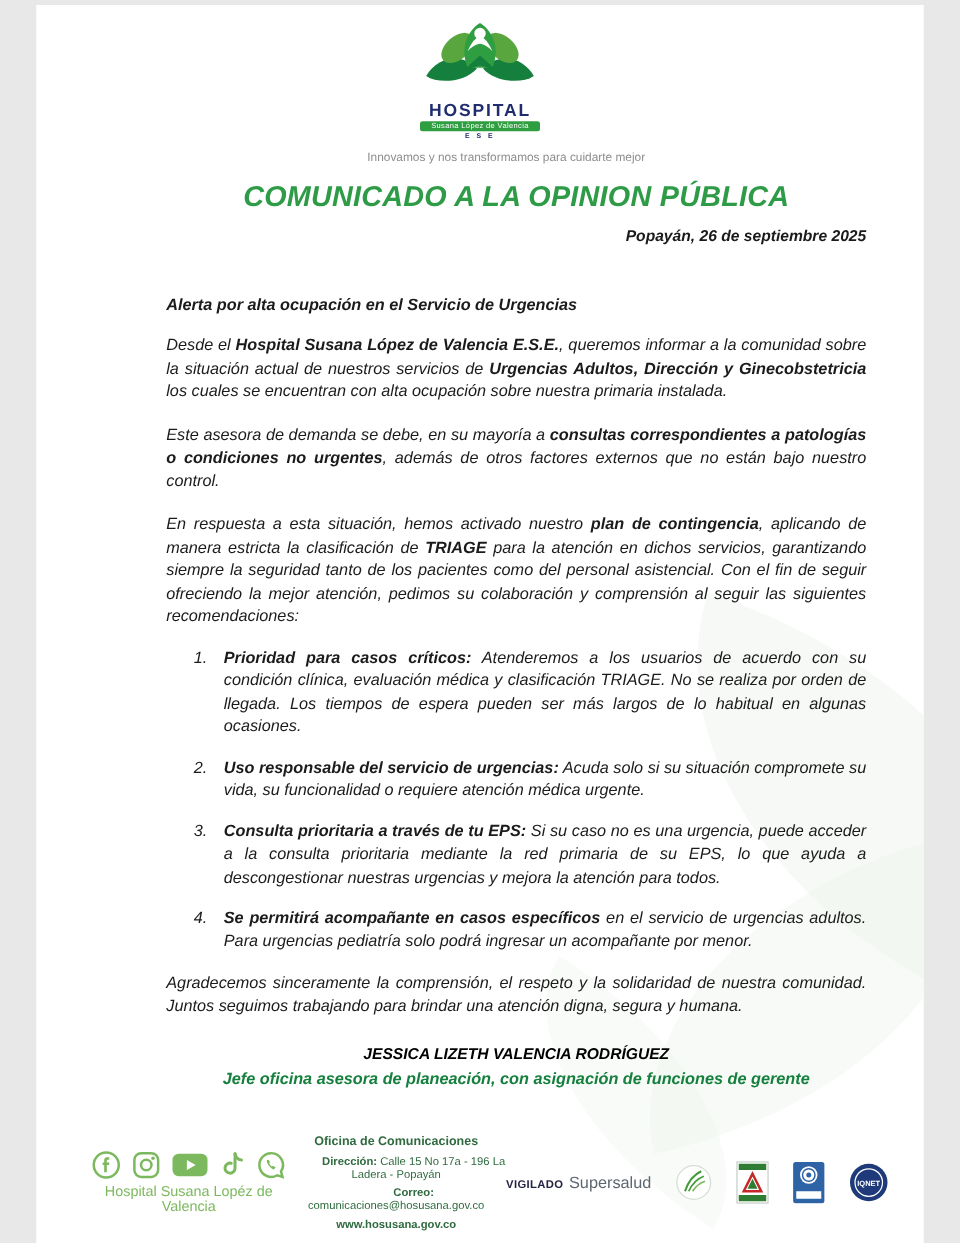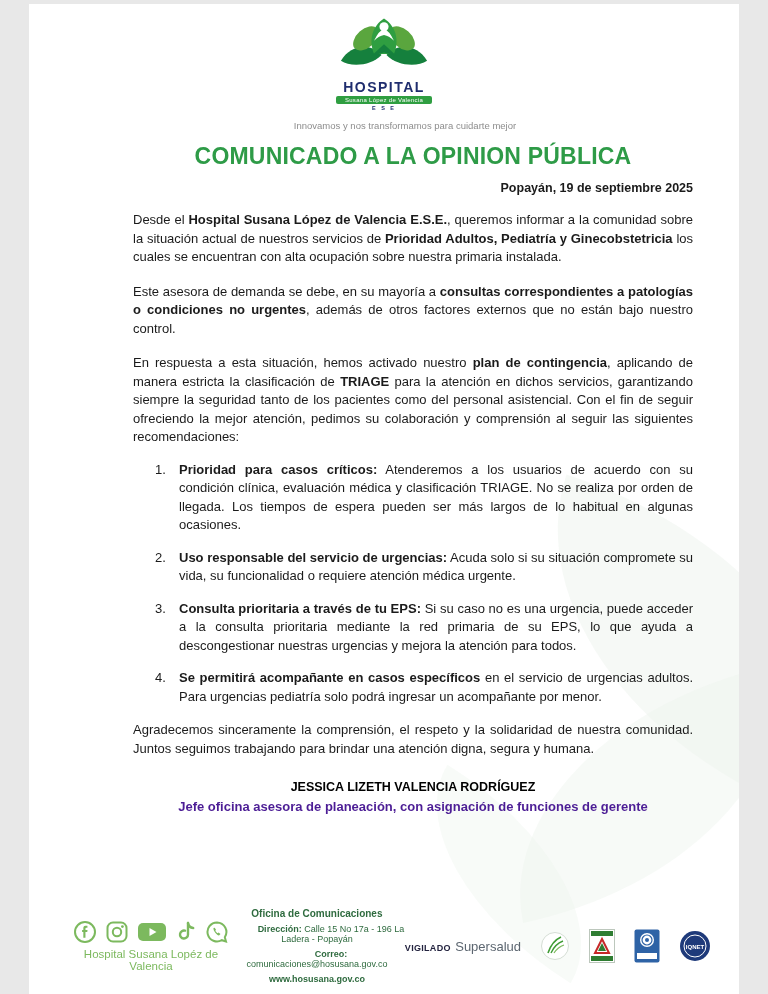--- a/index.html
+++ b/index.html
@@ -20,39 +20,39 @@
   .wm3 { width:220px; height:120px; right:120px; top:810px; border-radius:0 100% 0 100%; transform:rotate(32deg); opacity:.4; }
 
   .header { position:relative; text-align:center; padding-top:12px; }
   .logo-wrap { display:inline-block; }
   .logo-name { font-size:14px; font-weight:bold; color:#1f2d6e; letter-spacing:1.5px; margin-top:1px; }
   .logo-banner { display:block; margin:1px auto 0; width:96px; background:#2f9e41; color:#ffffff;
                  font-size:6px; line-height:8px; border-radius:2px; letter-spacing:.3px; }
   .logo-ese { font-size:5.5px; color:#1f2d6e; letter-spacing:2px; font-weight:bold; margin-top:1px; }
   .tagline { font-size:9.5px; color:#8d8d8d; margin-top:6px;padding-left:42px; }
 
-  .content { position:relative; margin:0 104px; width:560px; }
+  .content { position:relative; margin:0 104px; width:560px;font-style:italic; }
 
   .doc-title { text-align:center; color:#2e9b47; font-size:23px; font-weight:bold; margin-top:12px; letter-spacing:.2px; }
   .doc-date { text-align:right; font-size:12.5px; font-weight:bold; margin-top:11px; }
   .doc-subject { font-size:13px; font-weight:bold; margin-top:40px; }
 
   .para { font-size:13px; line-height:18.5px; text-align:justify; margin-top:16px; }
   .para b { font-weight:bold; }
 
   .list { margin-top:2px; }
   .li { display:flex; margin-top:14px; padding-left:22px; }
   .li-num { width:24px; flex:0 0 24px; font-size:13px; line-height:18.5px; }
   .li-text { flex:1; font-size:13px; line-height:18.5px; text-align:justify; }
 
   .closing { font-size:13px; line-height:18.5px; text-align:justify; margin-top:15px; }
 
   .signature { text-align:center; margin-top:22px; position:relative; }
   .sig-name { font-size:12.5px; font-weight:bold; color:#000000; }
-  .sig-title { font-size:13px; font-weight:bold; color:#4c1d95; margin-top:5px; }
+  .sig-title { font-size:13px; font-weight:bold; color:#15803d; margin-top:5px; }
 
   .footer { position:absolute; left:0; right:0; bottom:14px; display:flex; align-items:center; justify-content:space-between; padding:0 28px 0 44px; }
   .f-left { width:210px; text-align:center; }
   .social-row { display:flex; justify-content:center; gap:8px; align-items:center; }
   .f-hospital { font-size:11.5px; color:#7cb95e; margin-top:4px; font-family:"Liberation Sans",sans-serif; }
   .f-center { width:260px; text-align:center; color:#2f6b3f; }
   .f-office { font-size:10px; font-weight:bold; }
   .f-line { font-size:9px; margin-top:5px; }
   .f-line b { font-weight:bold;padding-left:28px; }
   .f-web { font-size:9px; font-weight:bold; margin-top:5px; }
@@ -84,23 +84,24 @@
       </svg>
       <div class="logo-name">HOSPITAL</div>
       <span class="logo-banner">Susana López de Valencia</span>
       <div class="logo-ese">E S E</div>
     </div>
     <div class="tagline">Innovamos y nos transformamos para cuidarte mejor</div>
   </div>
 
   <div class="content">
     <div class="doc-title">COMUNICADO A LA OPINION PÚBLICA</div>
-    <div class="doc-date">Popayán, 19 de septiembre 2025</div>
+    <div class="doc-date">Popayán, 26 de septiembre 2025</div>
+    <div class="doc-subject">Alerta por alta ocupación en el Servicio de Urgencias</div>
 
-    <p class="para"><span>Desde el </span><b>Hospital Susana López de Valencia E.S.E.</b><span>, queremos informar a la comunidad sobre la situación actual de nuestros servicios de </span><b>Prioridad Adultos, Pediatría y Ginecobstetricia</b><span> los cuales se encuentran con alta ocupación sobre nuestra primaria instalada.</span></p>
+    <p class="para"><span>Desde el </span><b>Hospital Susana López de Valencia E.S.E.</b><span>, queremos informar a la comunidad sobre la situación actual de nuestros servicios de </span><b>Urgencias Adultos, Dirección y Ginecobstetricia</b><span> los cuales se encuentran con alta ocupación sobre nuestra primaria instalada.</span></p>
     <p class="para"><span>Este asesora de demanda se debe, en su mayoría a </span><b>consultas correspondientes a patologías o condiciones no urgentes</b><span>, además de otros factores externos que no están bajo nuestro control.</span></p>
     <p class="para"><span>En respuesta a esta situación, hemos activado nuestro </span><b>plan de contingencia</b><span>, aplicando de manera estricta la clasificación de </span><b>TRIAGE</b><span> para la atención en dichos servicios, garantizando siempre la seguridad tanto de los pacientes como del personal asistencial. Con el fin de seguir ofreciendo la mejor atención, pedimos su colaboración y comprensión al seguir las siguientes recomendaciones:</span></p>
 
     <div class="list">
       <div class="li">
         <span class="li-num">1.</span>
         <div class="li-text"><b>Prioridad para casos críticos:</b><span> Atenderemos a los usuarios de acuerdo con su condición clínica, evaluación médica y clasificación TRIAGE. No se realiza por orden de llegada. Los tiempos de espera pueden ser más largos de lo habitual en algunas ocasiones.</span></div>
       </div>
       <div class="li">
         <span class="li-num">2.</span>

